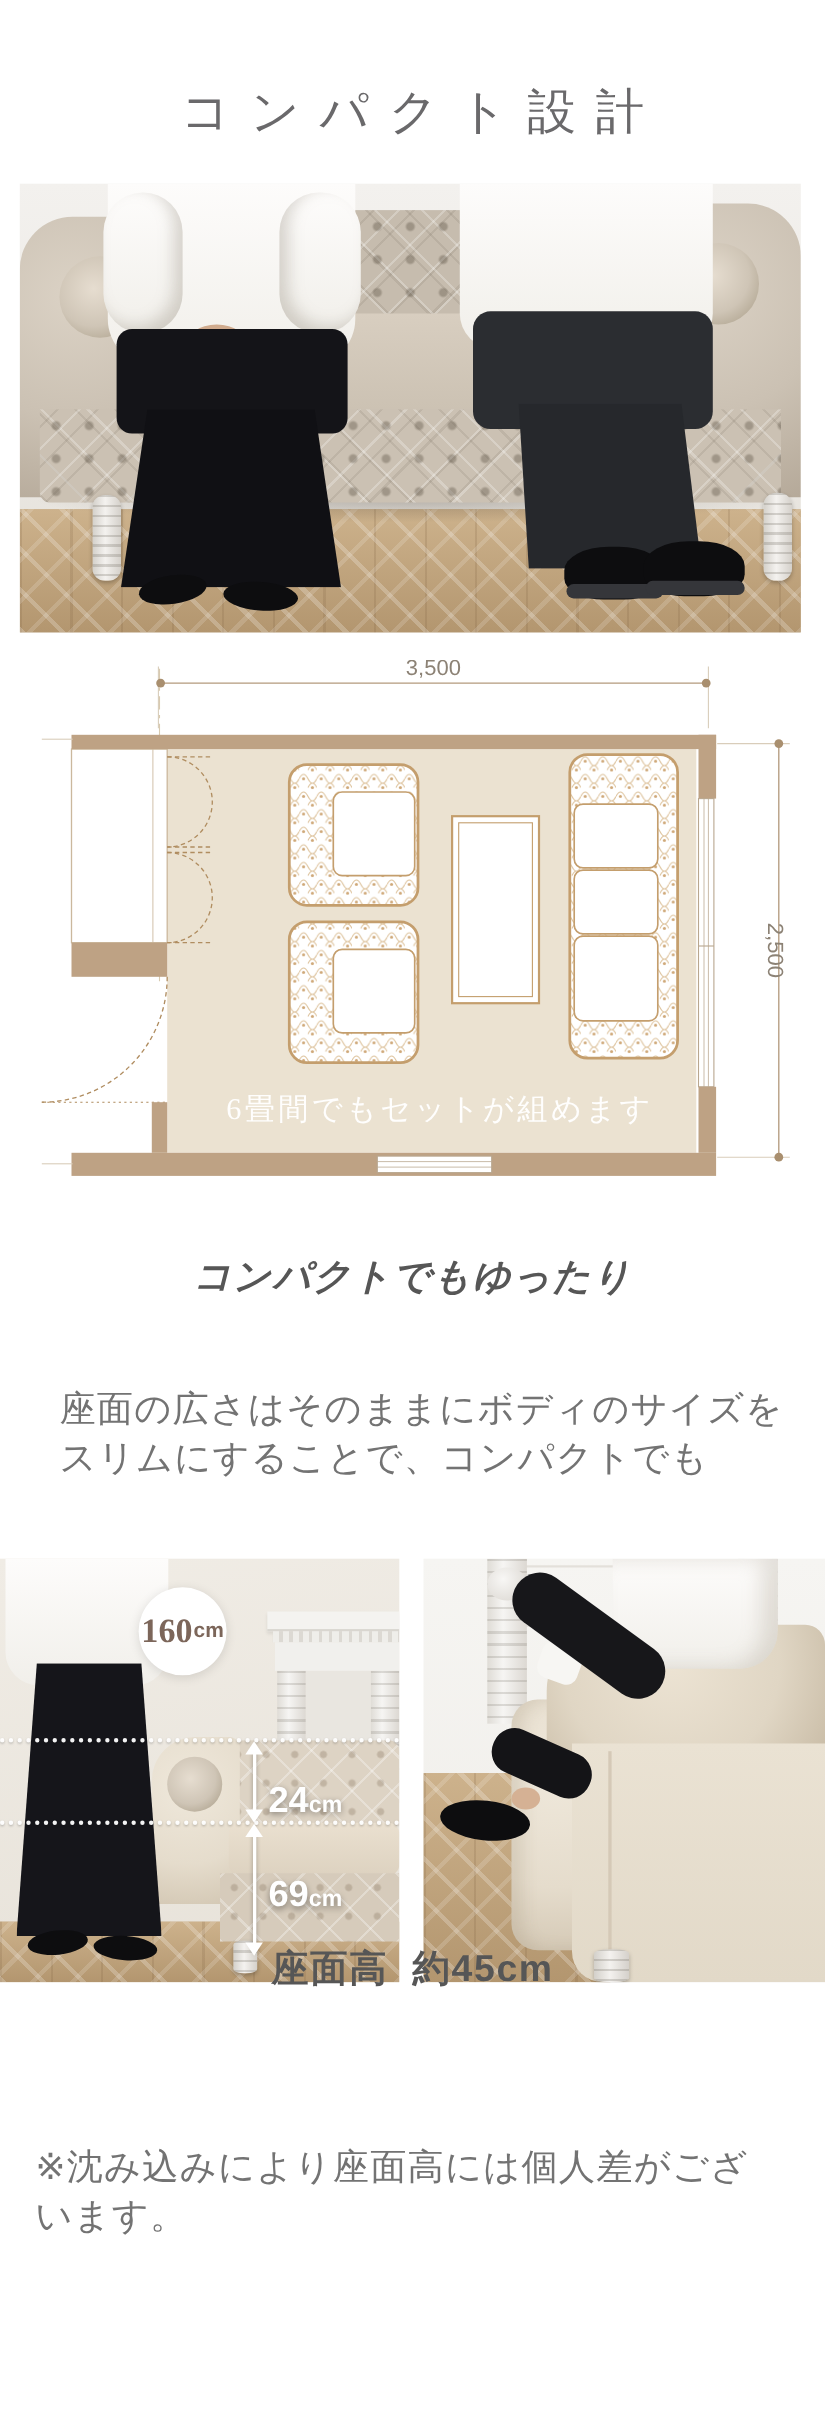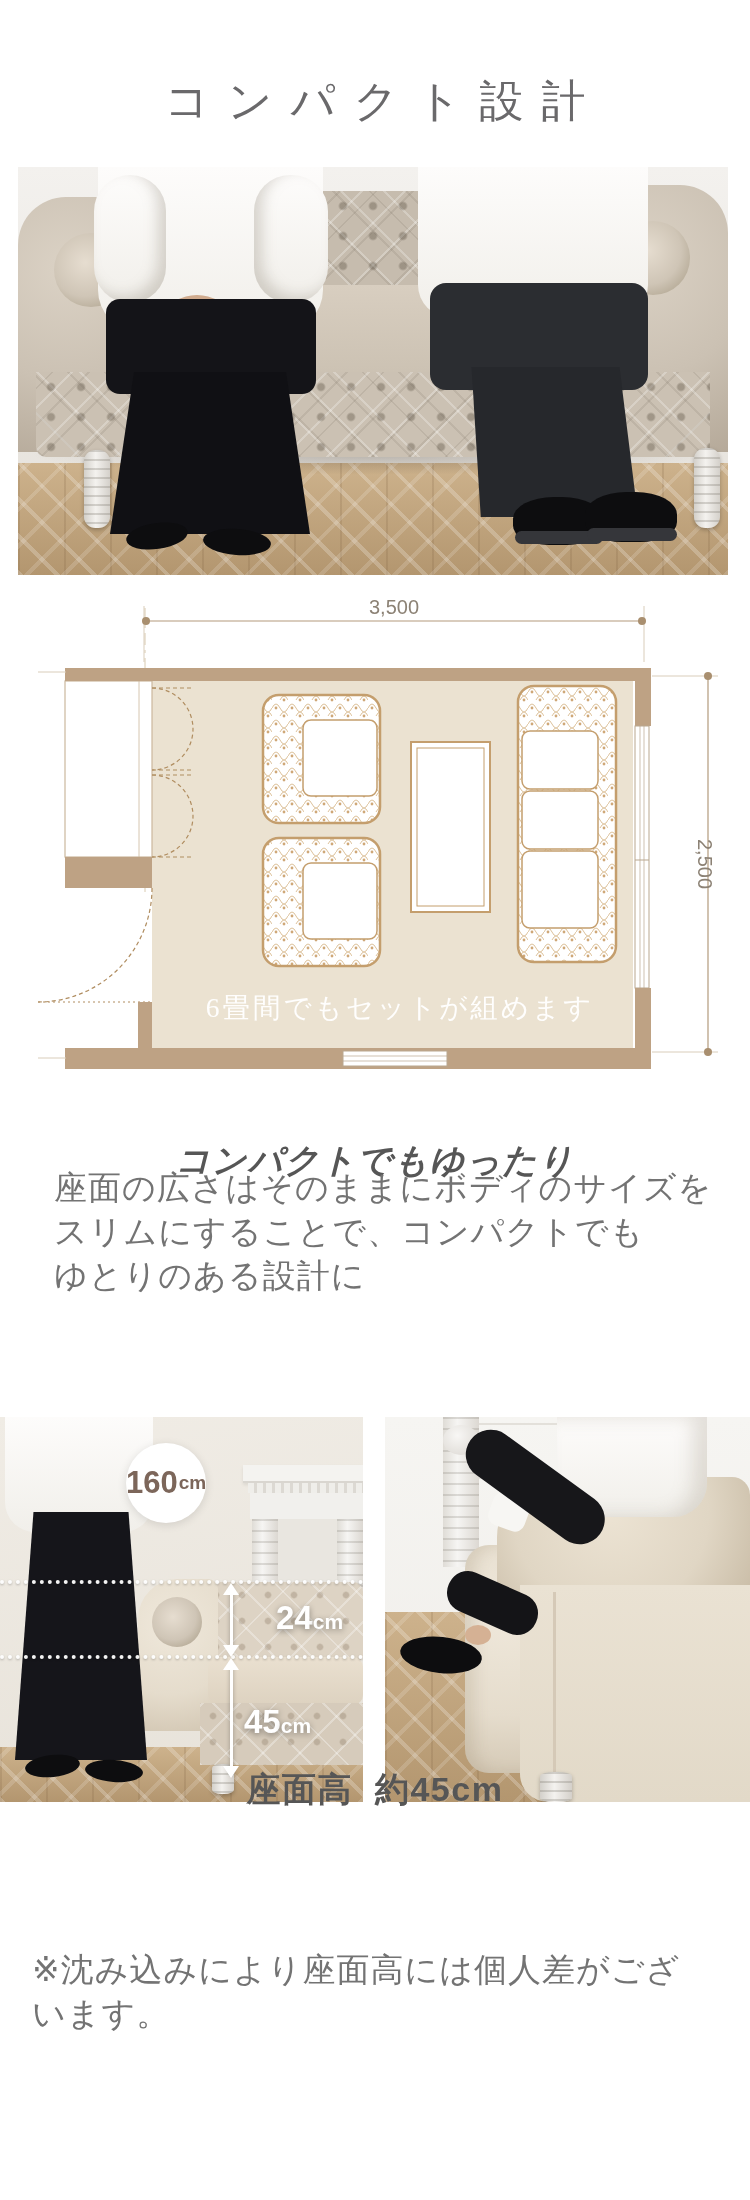--- a/index.html
+++ b/index.html
@@ -55,21 +55,21 @@
   .tri-up{position:absolute;width:0;height:0;border-left:8px solid transparent;
     border-right:8px solid transparent;border-bottom:12px solid #fff;}
   .tri-down{position:absolute;width:0;height:0;border-left:8px solid transparent;
     border-right:8px solid transparent;border-top:12px solid #fff;}
   .mlabel{position:absolute;color:#ffffff;font-weight:700;font-size:33px;line-height:36px;
     text-shadow:0 2px 6px rgba(0,0,0,.40);}
   .mlabel .unit{font-size:21px;}
   .hcircle{position:absolute;width:80px;height:80px;border-radius:50%;background:#ffffff;
     box-shadow:0 2px 10px rgba(0,0,0,.12);display:flex;align-items:center;justify-content:center;
     color:#7c665a;}
-  .hcircle .val{font-size:31px;font-weight:700;}
+  .hcircle .val{font-size:31px;font-weight:700;font-family:Liberation Serif, serif;}
   .hcircle .unit{font-size:19px;font-weight:700;margin-left:1px;}
   .groove{background-image:repeating-linear-gradient(180deg, rgba(120,115,105,.22) 0 2px, rgba(0,0,0,0) 2px 11px),
     linear-gradient(90deg,#dfdcd6,#f6f5f3 40%,#dcd8d2);}
 </style>
 </head>
 <body>
 
 <div class="page">
 
   <div class="page-title">コンパクト設計</div>
@@ -193,24 +193,23 @@
       <line x1="708" y1="76" x2="708" y2="452" stroke="#b39a7c" stroke-width="1.2"></line>
       <circle cx="708" cy="76" r="4" fill="#a98f6f"></circle>
       <circle cx="708" cy="452" r="4" fill="#a98f6f"></circle>
       <text x="698" y="264" text-anchor="middle" font-size="20" fill="#8c8275" transform="rotate(90 698 264)">2,500</text>
     </g>
 
     <text x="400" y="417" text-anchor="middle" font-size="27.5" letter-spacing="3" font-family="Liberation Serif, DejaVu Serif, serif" fill="rgba(255,255,255,0.96)">6畳間でもセットが組めます</text>
   </svg>
 
   <div class="sec-heading" style="top:1138px;font-style:italic;">コンパクトでもゆったり</div>
-  <div class="body-par" style="left:54px;top:1166px;">
+  <div class="body-par" style="left:54px;top:1259px;">
     <div>座面の広さはそのままにボディのサイズを</div>
     <div>スリムにすることで、コンパクトでも</div>
-    <div>ゆとりのある設計に</div>
   </div>
 
   <div class="photo wall-left" style="left:0;top:1417px;width:363px;height:385px;">
 
     <div class="abs" style="left:243px;top:48px;width:120px;height:16px;background:#f4f3f0;border-bottom:2px solid #d9d6d0;box-shadow:0 2px 3px rgba(0,0,0,.08);"></div>
     <div class="abs" style="left:248px;top:66px;width:115px;height:10px;background-image:repeating-linear-gradient(90deg,#efeeea 0 6px,#dcd9d3 6px 9px);"></div>
     <div class="abs" style="left:250px;top:76px;width:113px;height:26px;background:#f1f0ed;"></div>
     <div class="abs groove" style="left:252px;top:102px;width:26px;height:120px;"></div>
     <div class="abs groove" style="left:337px;top:102px;width:26px;height:120px;"></div>
     <div class="abs" style="left:278px;top:102px;width:59px;height:120px;background:#e9e6e0;"></div>
@@ -231,25 +230,25 @@
 
     <div class="hcircle" style="left:126px;top:26px;">
       <span class="val">160</span>
         <span class="unit">cm</span>
     </div>
     <div class="dotline" style="left:0;top:163px;width:363px;"></div>
     <div class="dotline" style="left:0;top:238px;width:363px;"></div>
     <div class="aline" style="left:230px;top:170px;height:66px;"></div>
     <div class="tri-up" style="left:223px;top:166px;"></div>
     <div class="tri-down" style="left:223px;top:228px;"></div>
-    <div class="mlabel" style="left:244px;top:183px;margin-left:32px;"><span>24</span><span class="unit">cm</span></div>
+    <div class="mlabel" style="left:244px;top:201px;"><span>24</span><span class="unit">cm</span></div>
     <div class="aline" style="left:230px;top:245px;height:112px;"></div>
     <div class="tri-up" style="left:223px;top:241px;"></div>
     <div class="tri-down" style="left:223px;top:349px;"></div>
-    <div class="mlabel" style="left:244px;top:287px;"><span>45</span><span class="unit">cm</span></div>
+    <div class="mlabel" style="left:244px;top:287px;"><span>69</span><span class="unit">cm</span></div>
   </div>
 
   <div class="photo wall-right" style="left:385px;top:1417px;width:365px;height:385px;">
     <div class="abs" style="left:88px;top:6px;width:196px;height:52px;border:2px solid #e3e0da;"></div>
     <div class="abs groove" style="left:58px;top:0;width:36px;height:150px;"></div>
     <div class="abs" style="left:58px;top:8px;width:36px;height:30px;border-radius:50%;background:radial-gradient(circle at 40% 35%,#f8f7f5,#d8d4ce);"></div>
     <div class="abs groove" style="left:286px;top:0;width:36px;height:85px;"></div>
     <div class="abs floorwood" style="left:0;top:195px;width:170px;height:190px;"></div>
 
     <div class="abs cream-l" style="left:80px;top:128px;width:100px;height:228px;border-radius:24px 0 0 24px;box-shadow:inset 10px 0 14px rgba(140,120,95,.18);"></div>

